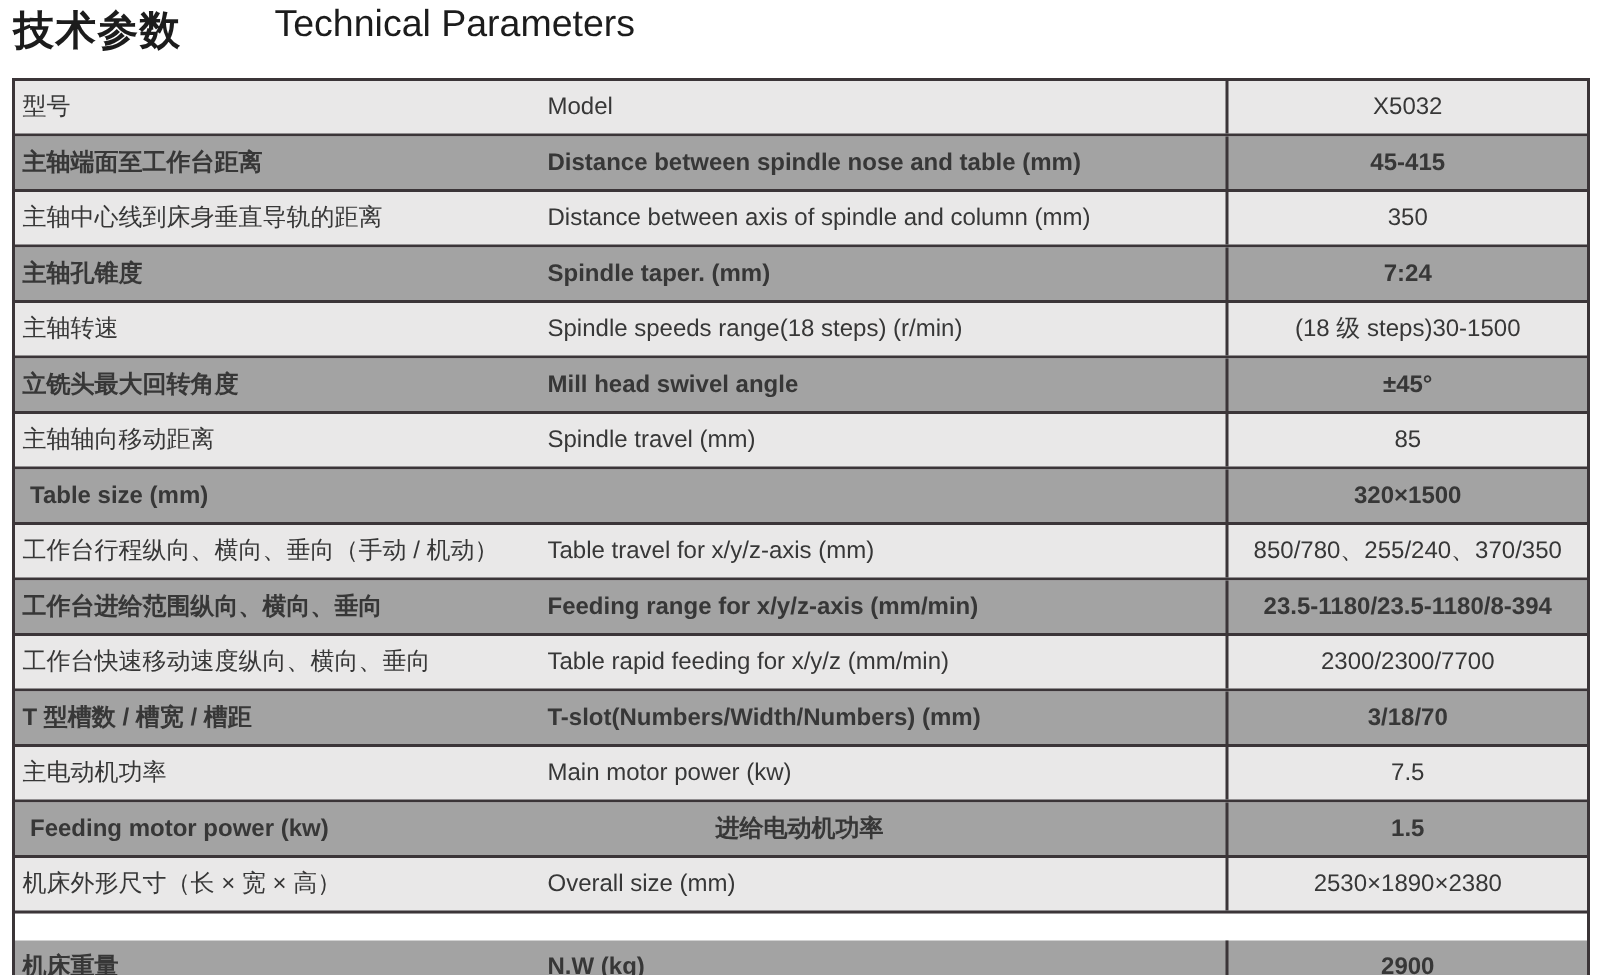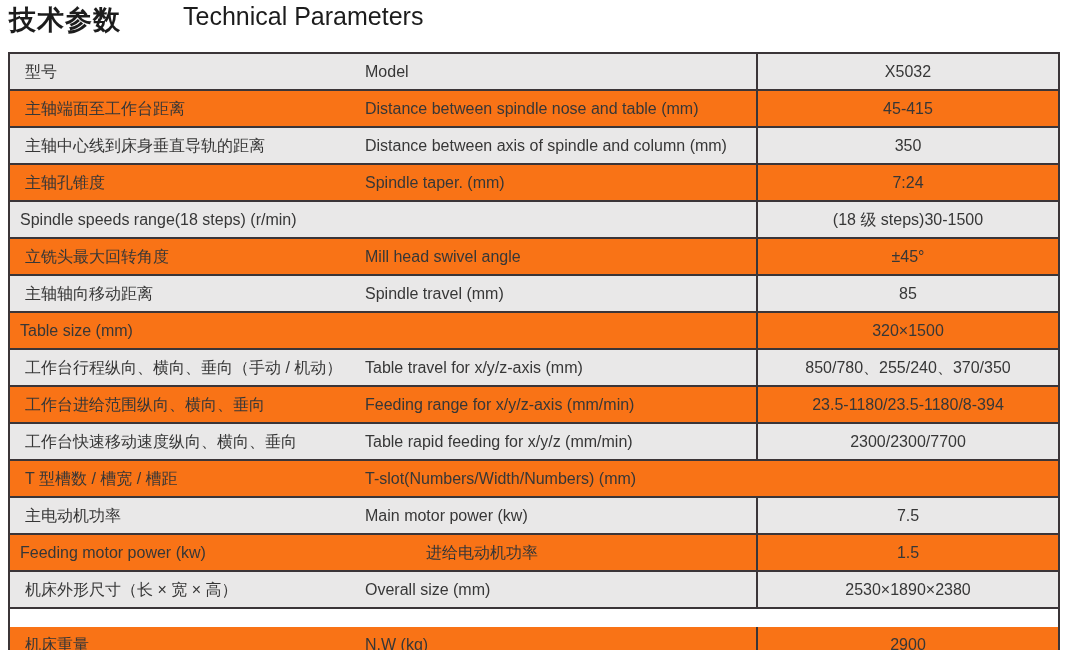--- a/index.html
+++ b/index.html
@@ -52,40 +52,40 @@
     display: flex;
     height: 35px;
     border-bottom: 2px solid #3b3538;
     box-sizing: content-box;
   }
   .row:last-child {
     border-bottom: none;
     margin-top: 18px;
   }
   .row.gray { background: #e9e8e8; }
-  .row.white { background: #f97316; }
+  .row.white { background: #a3a3a3; font-weight: bold; }
   .cell {
     display: flex;
     align-items: center;
     font-size: 16px;
     line-height: 1;
     white-space: nowrap;
     overflow: hidden;
     box-sizing: border-box;
   }
   .cell.zh {
     width: 345px;
-    padding-left: 15px;
+    padding-left: 5px;
   }
   .cell.en {
     flex: 1;
     padding-left: 10px;
   }
   .cell.val {
-    width: 302px;
+    width: 241px;
     border-left: 2px solid #3b3538;
     justify-content: center;
     text-align: center;
   }
 </style>
 </head>
 <body>
 
 <div class="page">
 
@@ -109,20 +109,21 @@
         <div class="cell zh">主轴中心线到床身垂直导轨的距离</div>
         <div class="cell en">Distance between axis of spindle and column (mm)</div>
         <div class="cell val">350</div>
       </div>
       <div class="row white">
         <div class="cell zh">主轴孔锥度</div>
         <div class="cell en">Spindle taper. (mm)</div>
         <div class="cell val">7:24</div>
       </div>
       <div class="row gray">
+        <div class="cell zh">主轴转速</div>
         <div class="cell en">Spindle speeds range(18 steps) (r/min)</div>
         <div class="cell val">(18 级 steps)30-1500</div>
       </div>
       <div class="row white">
         <div class="cell zh">立铣头最大回转角度</div>
         <div class="cell en">Mill head swivel angle</div>
         <div class="cell val">±45°</div>
       </div>
       <div class="row gray">
         <div class="cell zh">主轴轴向移动距离</div>
@@ -144,20 +145,21 @@
         <div class="cell val">23.5-1180/23.5-1180/8-394</div>
       </div>
       <div class="row gray">
         <div class="cell zh">工作台快速移动速度纵向、横向、垂向</div>
         <div class="cell en">Table rapid feeding for x/y/z (mm/min)</div>
         <div class="cell val">2300/2300/7700</div>
       </div>
       <div class="row white">
         <div class="cell zh">T 型槽数 / 槽宽 / 槽距</div>
         <div class="cell en">T-slot(Numbers/Width/Numbers) (mm)</div>
+        <div class="cell val">3/18/70</div>
       </div>
       <div class="row gray">
         <div class="cell zh">主电动机功率</div>
         <div class="cell en">Main motor power (kw)</div>
         <div class="cell val">7.5</div>
       </div>
       <div class="row white">
         <div class="cell en">Feeding motor power (kw)</div>
         <div class="cell zh">进给电动机功率</div>
         <div class="cell val">1.5</div>

